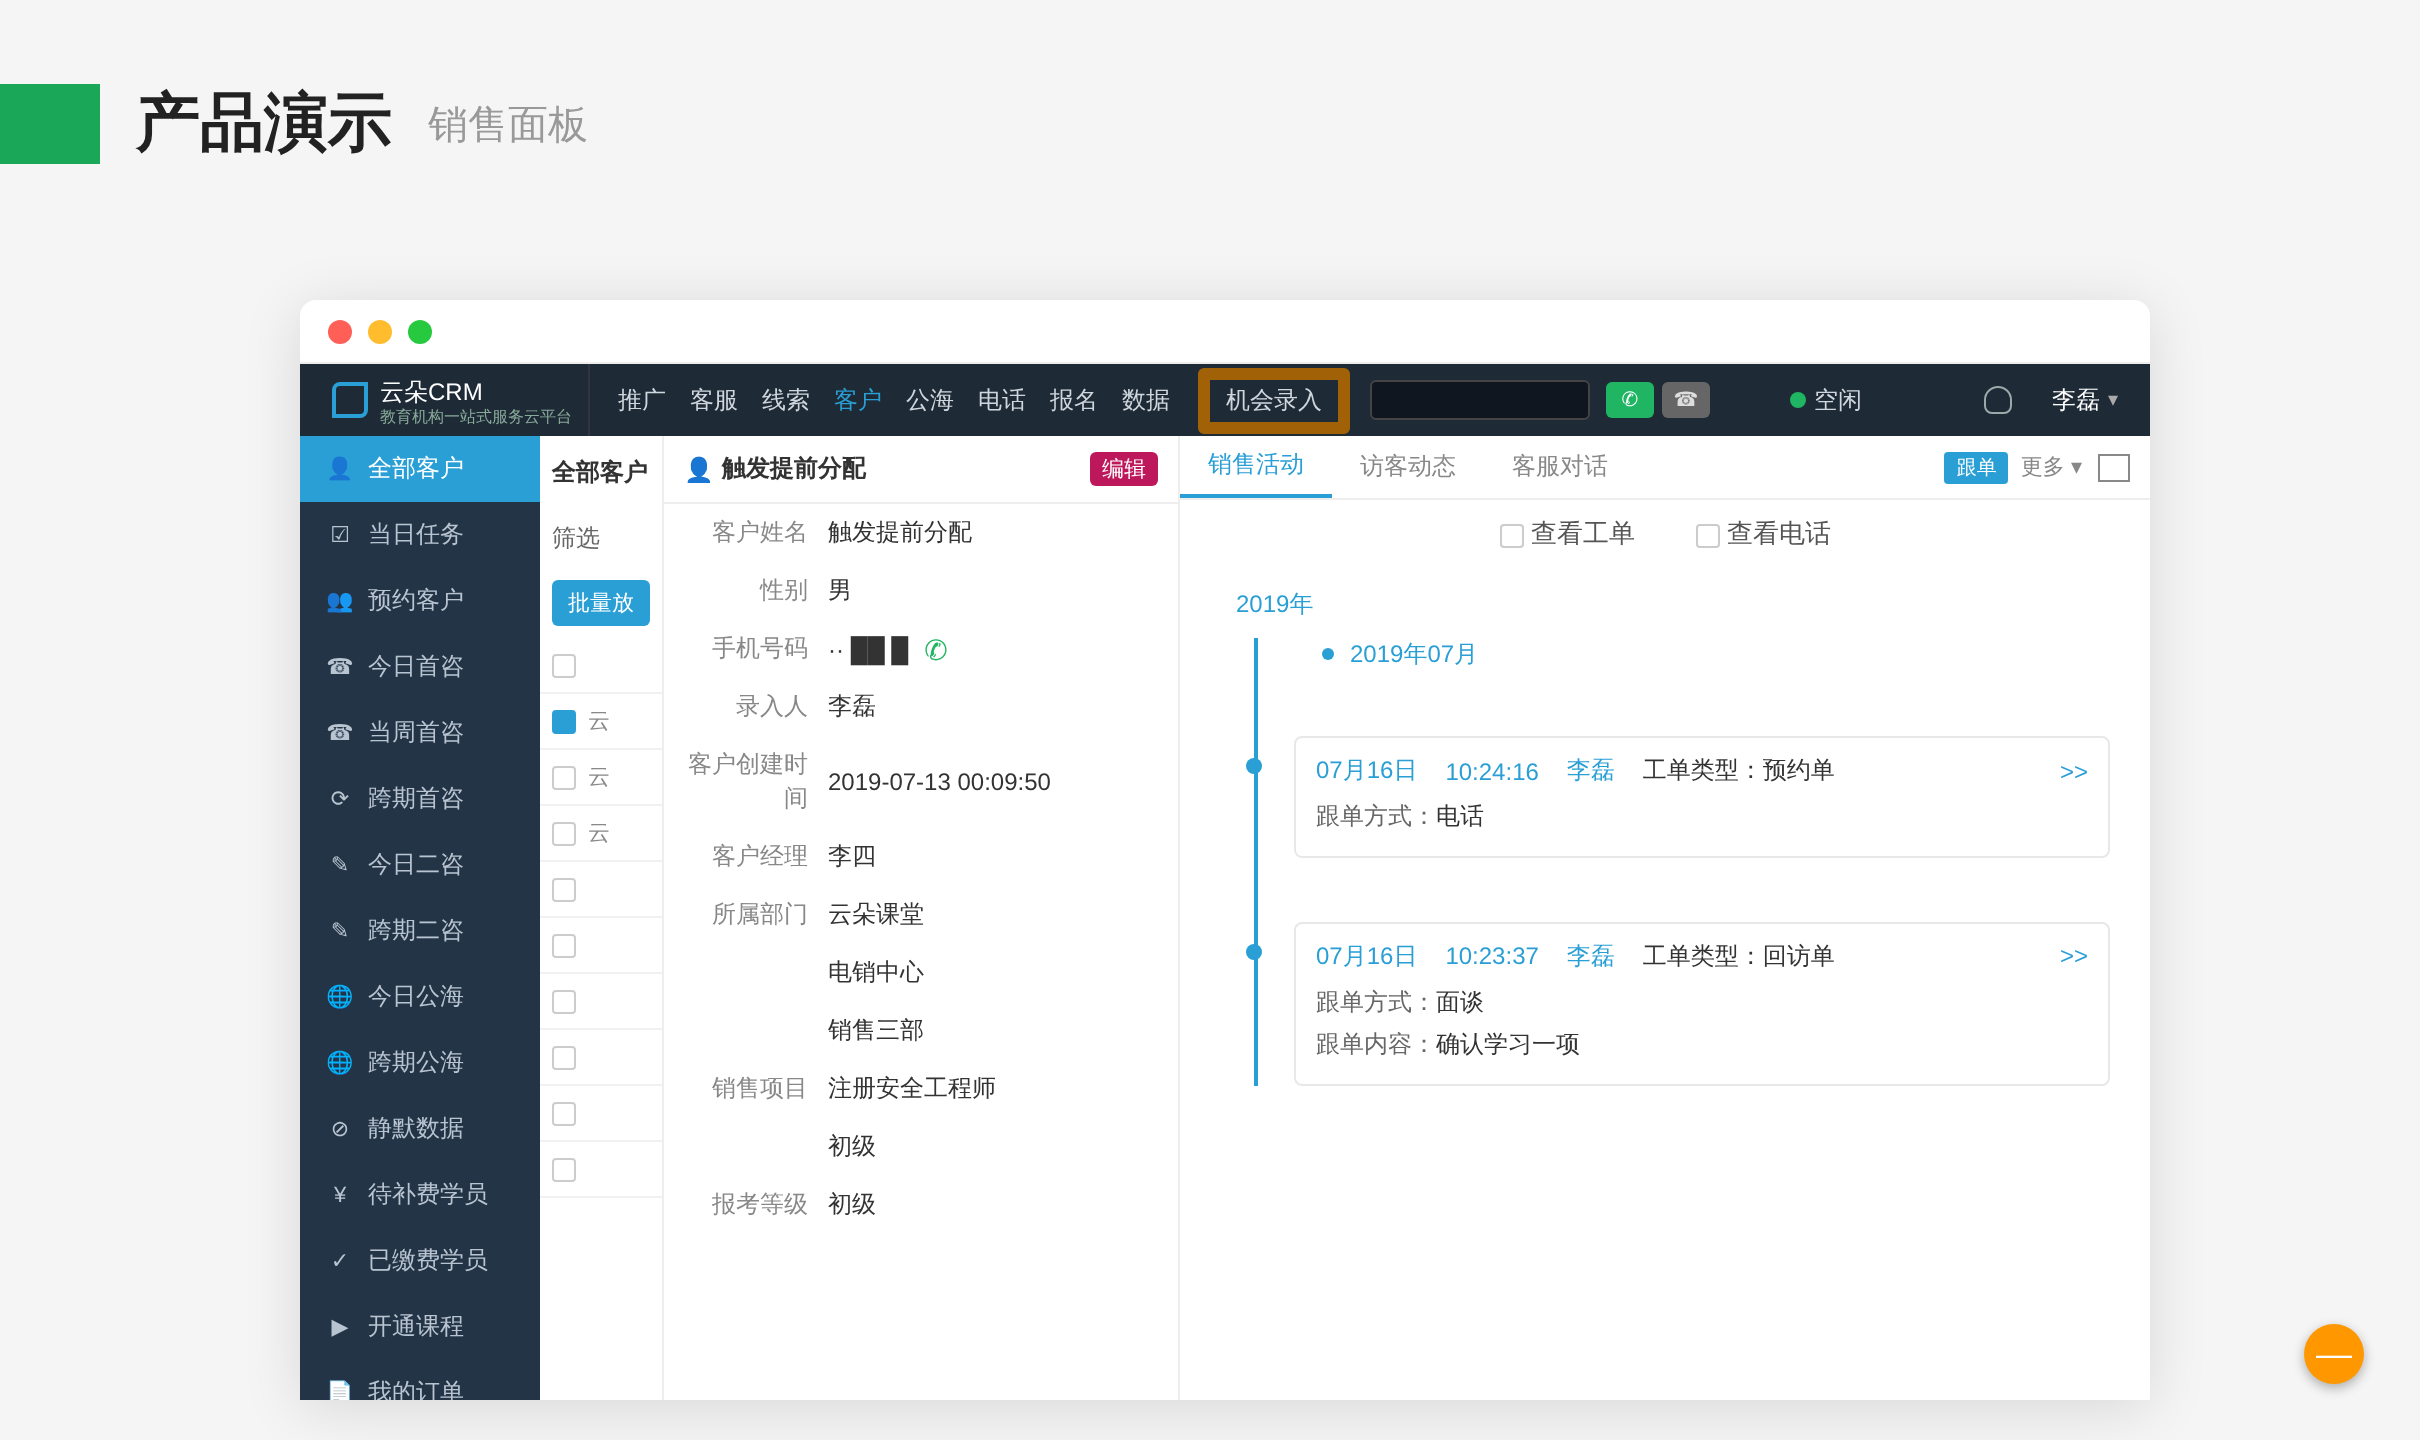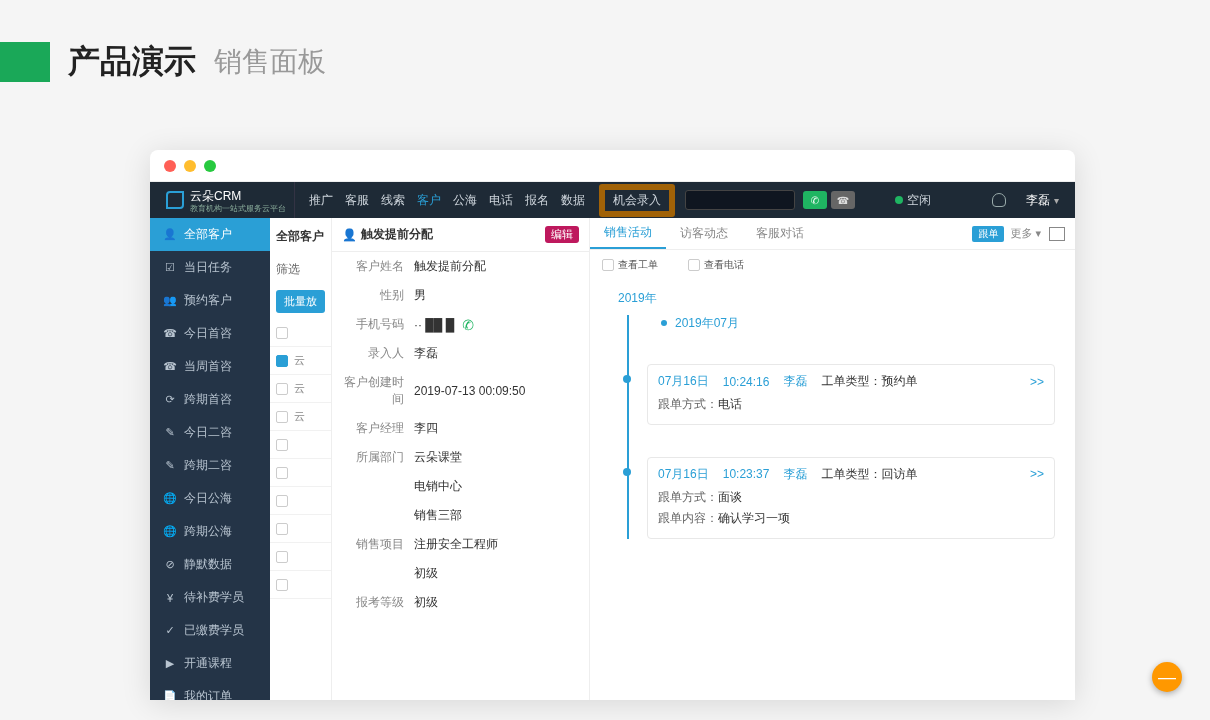--- a/index.html
+++ b/index.html
@@ -1,21 +1,21 @@
 <!DOCTYPE html>
 <html><head>
 <meta charset="utf-8">
 <style>
 * { margin: 0; padding: 0; box-sizing: border-box; font-family: "Microsoft YaHei", Arial, sans-serif; }
 body { background: #f5f5f5; width: 1210px; height: 720px; overflow: hidden; position: relative; }
 
 .page-header { display: flex; align-items: center; padding: 40px 0 20px 0; }
 .page-header .green-bar { width: 50px; height: 40px; background: #1aa858; margin-right: 18px; }
 .page-header .title-main { font-size: 32px; font-weight: 700; color: #222; margin-right: 18px; }
-.page-header .title-sub { font-size: 28px; color: #999; font-weight: 400; }
+.page-header .title-sub { font-size: 20px; color: #999; font-weight: 400; }
 
 .window-frame { position: absolute; left: 150px; top: 150px; width: 925px; height: 550px; background: #fff; border-radius: 8px 8px 0 0; box-shadow: 0 4px 30px rgba(0,0,0,.12); overflow: hidden; }
 .traffic { height: 32px; display: flex; align-items: center; padding-left: 14px; gap: 8px; border-bottom: 1px solid #eee; }
 .traffic .dot { width: 12px; height: 12px; border-radius: 50%; }
 .traffic .red { background: #ff5f56; }
 .traffic .yellow { background: #ffbd2e; }
 .traffic .green { background: #27c93f; }
 
 .topbar { height: 36px; background: #1e2a36; display: flex; align-items: center; color: #cfd6dd; font-size: 12px; padding: 0 8px; }
 .logo-wrap { display: flex; align-items: center; gap: 6px; padding: 0 8px; border-right: 1px solid #334; height: 100%; }
@@ -65,21 +65,21 @@
 
 .activity{ flex:1; background:#fff; display:flex; flex-direction:column; font-size:12px;}
 .act-hd{ display:flex; align-items:center; border-bottom:1px solid #eee; height:32px;}
 .tab{ padding:0 14px; height:100%; display:flex; align-items:center; color:#888; cursor:pointer;}
 .tab.active{ color:#2a9fd6; border-bottom:2px solid #2a9fd6;}
 .act-hd .sp{ flex:1;}
 .badge-sm{ background:#2a9fd6; color:#fff; padding:1px 6px; border-radius:2px; font-size:10px; margin-right:6px;}
 .more{ color:#888; margin-right:8px; cursor:pointer; font-size:11px;}
 .clone-ico{ width:16px; height:14px; border:1.5px solid #888; margin-right:10px;}
 
-.filter-row{ display:flex; justify-content:flex-start; padding:8px 12px; gap:30px; color:#555; font-size:10px;}
+.filter-row{ display:flex; justify-content:center; padding:8px 12px; gap:30px; color:#555; font-size:13px;}
 .ck{ width:12px; height:12px; border:1px solid #ccc; border-radius:2px; display:inline-block; margin-right:4px; vertical-align:middle;}
 
 .timeline{ padding:6px 20px; overflow-y:auto; flex:1;}
 .tl-year{ color:#2a9fd6; font-size:12px; margin:4px 0 8px 8px;}
 .tl-month{ color:#2a9fd6; font-size:12px; margin:6px 0 10px 28px; position:relative;}
 .tl-month::before{ content:''; position:absolute; left:-14px; top:5px; width:6px; height:6px; border-radius:50%; background:#2a9fd6;}
 .tl-line{ border-left:2px solid #2a9fd6; margin-left:17px; padding-left:18px;}
 .card{ border:1px solid #e8e8e8; border-radius:4px; padding:8px 10px; margin-bottom:10px; position:relative;margin-top:32px;}
 .card::before{ content:''; position:absolute; left:-25px; top:10px; width:8px; height:8px; border-radius:50%; background:#2a9fd6;}
 .card-top{ display:flex; gap:14px; align-items:center; color:#333;}

